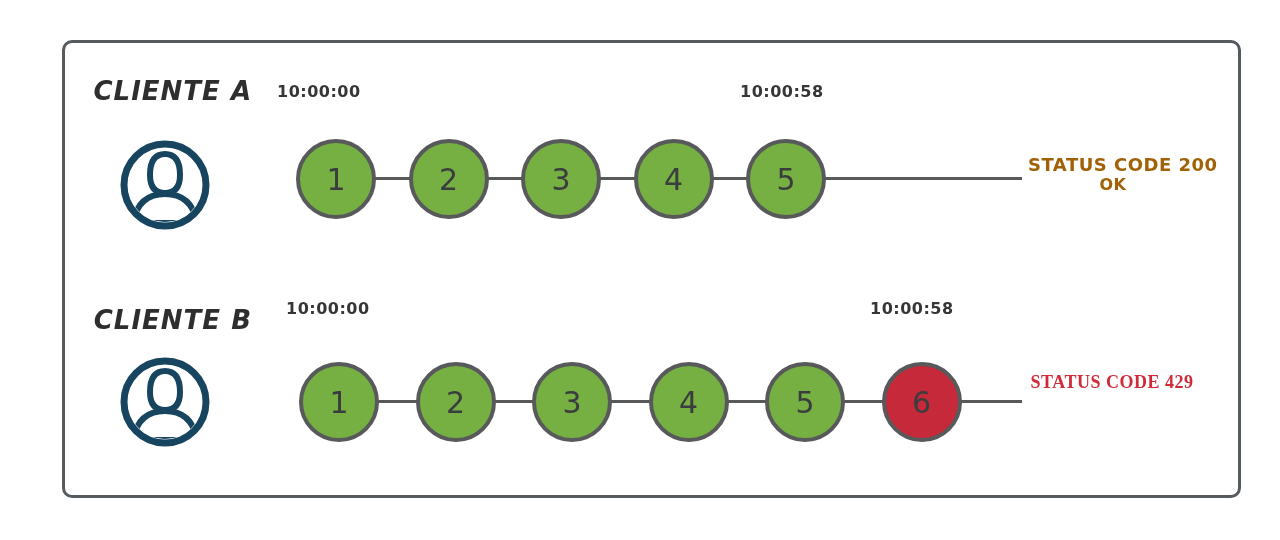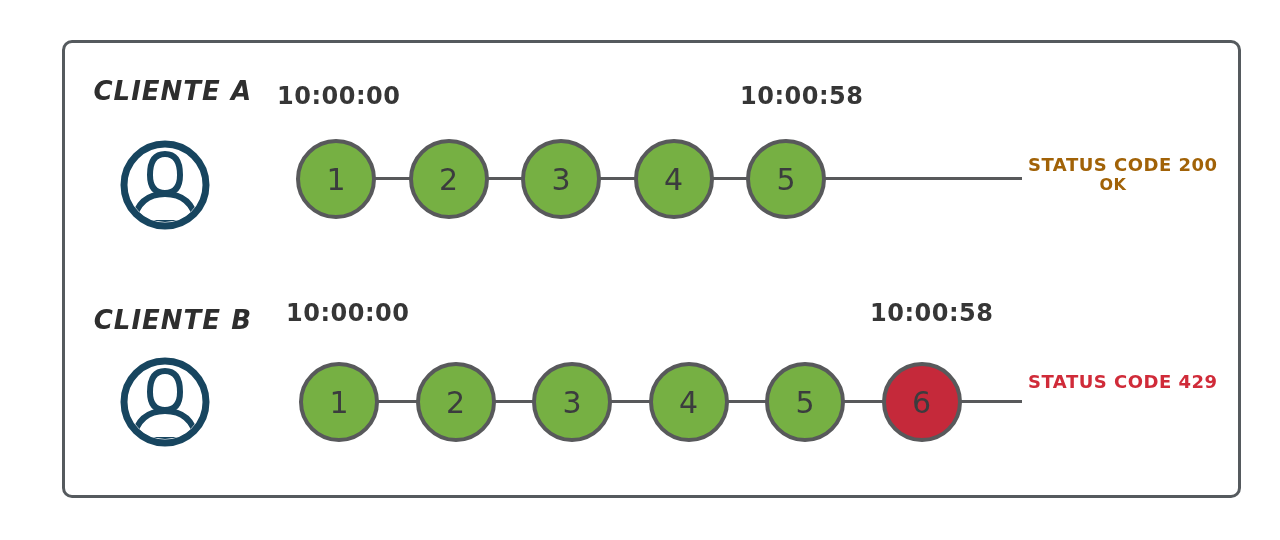--- a/index.html
+++ b/index.html
@@ -11,21 +11,21 @@
     position:absolute;left:62px;top:40px;width:1173px;height:452px;
     border:3px solid var(--frame,#555a5e);border-radius:10px;background:#ffffff;
   }
   .abs{position:absolute;}
   .client-label{
     left:90px;width:162px;text-align:right;
     font-size:26px;font-weight:bold;font-style:italic;
     color:#2e2e2e;letter-spacing:1px;white-space:nowrap;
   }
   .timestamp{
-    width:120px;text-align:right;font-size:24px;font-weight:bold;
+    width:120px;text-align:left;font-size:16px;font-weight:bold;
     color:#363636;letter-spacing:0.5px;white-space:nowrap;
   }
   .timeline-line{height:3px;background:var(--stroke,#58595b);}
   .request-circle{
     position:absolute;width:72px;height:72px;border-radius:50%;
     border:4px solid var(--stroke,#58595b);
     display:flex;align-items:center;justify-content:center;
     font-size:30px;color:#3b3c3e;
   }
   .request-circle.ok{background:var(--ok,#76b043);}
@@ -100,16 +100,16 @@
 
   <div>
       <div class="request-circle ok" style="left: 299px; top: 362px;">1</div>
       <div class="request-circle ok" style="left: 415.5px; top: 362px;">2</div>
       <div class="request-circle ok" style="left: 532px; top: 362px;">3</div>
       <div class="request-circle ok" style="left: 648.5px; top: 362px;">4</div>
       <div class="request-circle ok" style="left: 765px; top: 362px;">5</div>
       <div class="request-circle blocked" style="left: 881.5px; top: 362px;">6</div>
     </div>
 
-  <div class="abs status-block" style="left: 1028px; top: 372px; width: 168px; color: rgb(208, 43, 57);">
+  <div class="abs status-block" style="left: 1028px; top: 372px; width: 168px; color: rgb(208, 43, 57); font-family: Liberation Serif, serif;">
     <div class="status-line1">STATUS CODE 429</div>
   </div>
 </div>
 
 </body></html>

